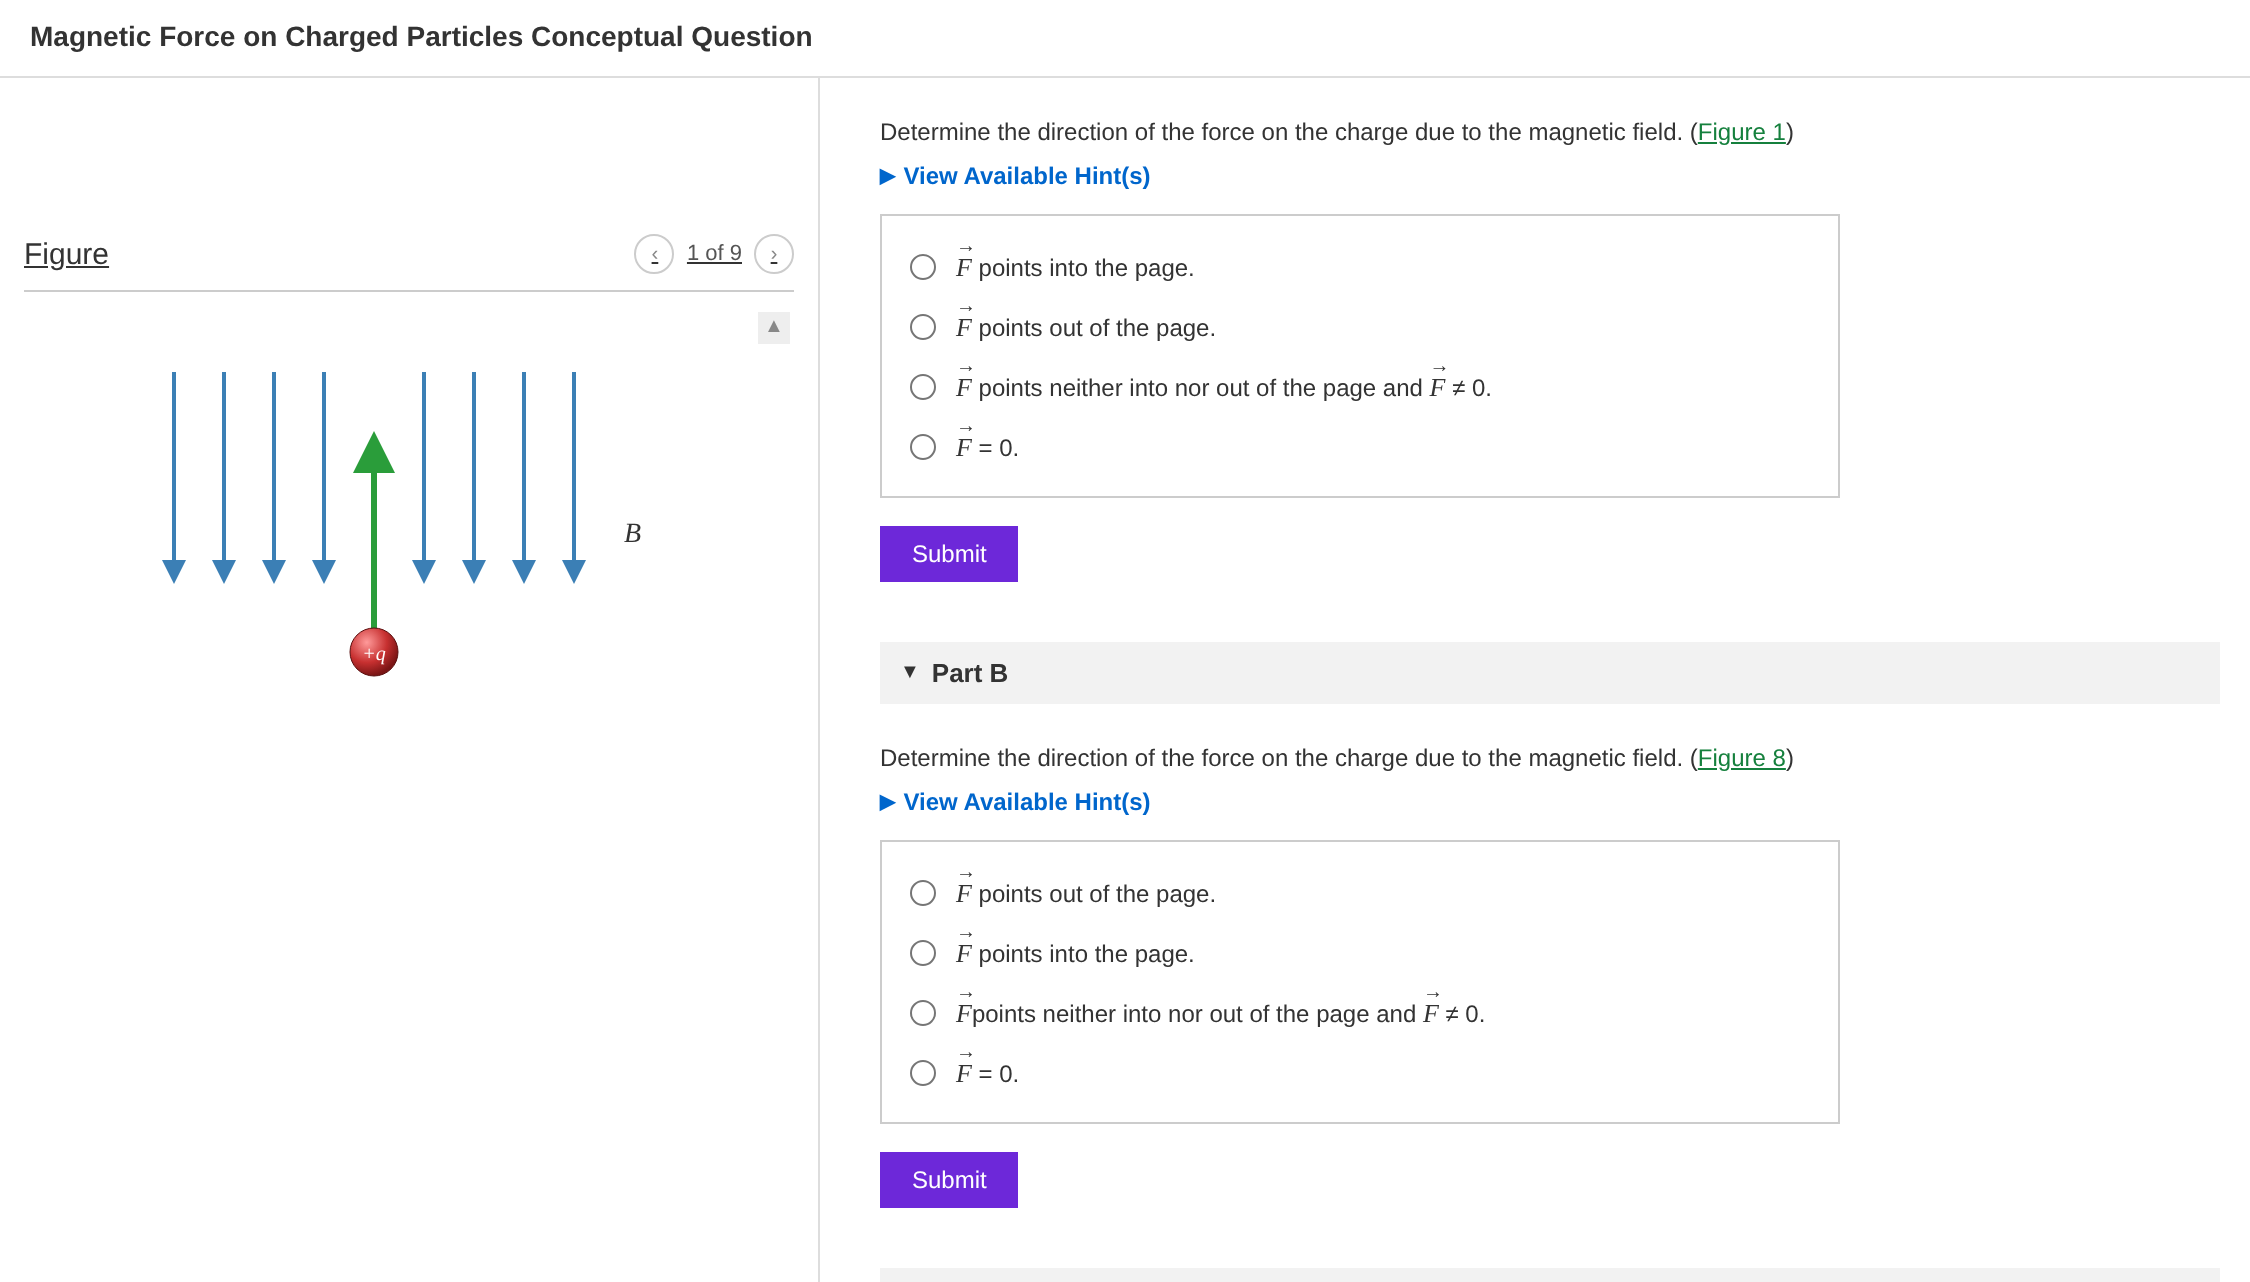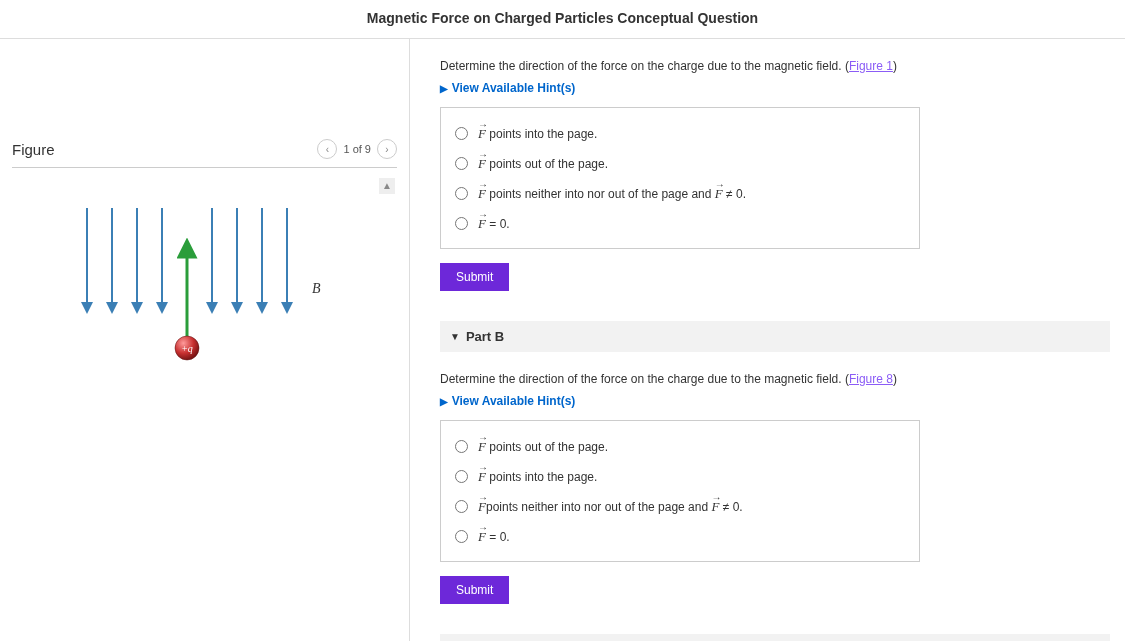--- a/index.html
+++ b/index.html
@@ -1,33 +1,33 @@
 <!DOCTYPE html>
 <html><head>
 <meta charset="utf-8">
 <style>
   * { box-sizing: border-box; margin: 0; padding: 0; }
   body { font-family: Arial, Helvetica, sans-serif; font-size: 12px; color: #333; background: #fff; }
   .header { padding: 10px 15px 12px; border-bottom: 1px solid #ddd; }
-  .header h1 { font-size: 14px; font-weight: bold; color: #333; text-align: center; }
+  .header h1 { font-size: 14px; font-weight: bold; color: #333; }
   .layout { display: flex; }
   .left-col { width: 410px; border-right: 1px solid #ddd; padding: 0; }
   .right-col { flex: 1; padding: 20px 15px 0 30px; }
   .intro-box { background: #e8f4f6; padding: 10px 12px; margin: 55px 12px 12px 12px; font-size: 11px; line-height: 1.4; color: #555; }
-  .figure-section { padding: 0 12px; margin-top: 100px; }
+  .figure-section { padding: 0 12px; margin-top: 78px; text-decoration: underline; }
   .figure-header { display: flex; align-items: center; justify-content: space-between; border-bottom: 1px solid #ccc; padding-bottom: 8px; }
   .figure-title { font-size: 15px; font-weight: normal; color: #333; }
   .figure-nav { display: flex; align-items: center; gap: 6px; font-size: 11px; color: #555; }
   .nav-btn { width: 20px; height: 20px; border: 1px solid #ccc; border-radius: 50%; background: #fff; display: flex; align-items: center; justify-content: center; font-size: 10px; color: #888; cursor: pointer; }
   .figure-canvas { position: relative; height: 200px; margin-top: 10px; padding: 10px; }
   .scroll-up { position: absolute; right: 2px; top: 0; width: 16px; height: 16px; background: #eee; font-size: 10px; color: #888; text-align:center; line-height:16px; }
   .field-arrow { stroke: #3b7fb5; stroke-width: 2; fill: #3b7fb5; }
   .vel-arrow { stroke: #2a9d3a; stroke-width: 3; fill: #2a9d3a; }
   .prompt-text { font-size: 12px; color: #333; margin-bottom: 8px; }
-  .link { color: #8b5cf6; text-decoration: underline; cursor: pointer; }
+  .link { color: #15803d; text-decoration: underline; cursor: pointer; }
   .hints-toggle { color: #0066cc; font-size: 12px; margin-bottom: 12px; cursor: pointer; display: flex; align-items: center; gap: 4px; font-weight: bold;}
   .hints-toggle .caret { font-size: 10px; }
   .answer-box { border: 1px solid #ccc; padding: 10px 14px; width: 480px; margin-bottom: 14px; }
   .radio-row { display: flex; align-items: center; gap: 10px; padding: 6px 0; font-size: 12px; color: #333; }
   .radio-row input[type="radio"] { width: 13px; height: 13px; }
   .math-var { font-style: italic; font-family: 'Times New Roman', serif; font-size: 13px; position: relative; display:inline-block; padding-top:2px;}
   .math-var .arrow-over { position: absolute; top: -6px; left: 0; right: 0; font-size: 10px; font-style: normal; text-align: center; }
   .submit-btn { background: #6d28d9; color: #fff; border: none; padding: 7px 16px; font-size: 12px; cursor: pointer; margin-bottom: 30px; }
   .part-header { background: #f2f2f2; padding: 8px 10px; font-size: 13px; font-weight: bold; color: #333; margin-bottom: 20px; display:flex; align-items:center; gap:6px; width:100%;}
   .part-header .caret { font-size: 10px; }

